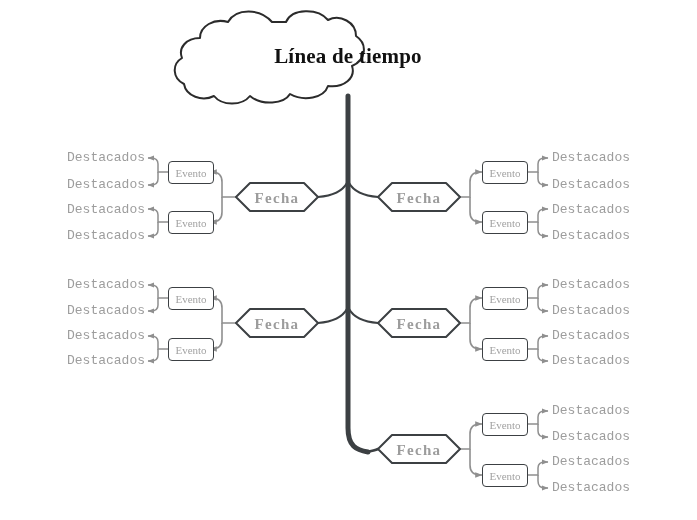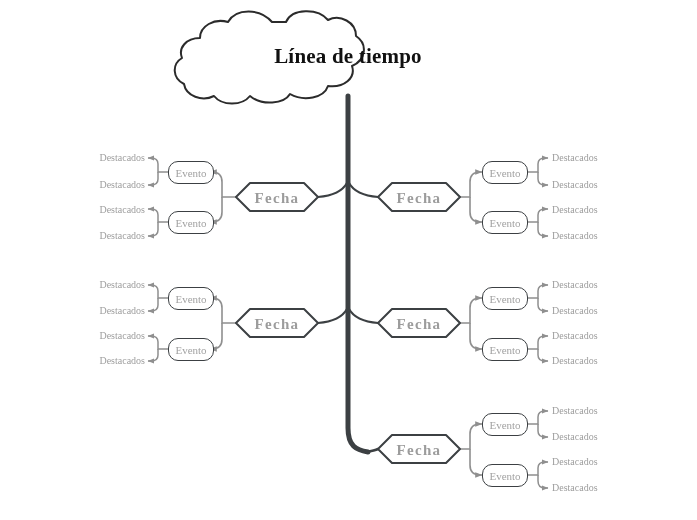--- a/index.html
+++ b/index.html
@@ -76,38 +76,39 @@
     letter-spacing: 1.3px;
     white-space: nowrap;
   }
 
   
   .evento {
     width: 46px;
     height: 23px;
     background: #ffffff;
     border: 1.6px solid #3c4043;
-    border-radius: 10px;
+    border-radius: 4px;
     display: flex;
     align-items: center;
     justify-content: center;
     font-size: 11px;
     color: #a2a2a2;
     white-space: nowrap;
     z-index: 3;
   }
 
   
   .destacado {
     position: absolute;
-    font-size: 10px;
+    font-size: 13px;
     color: #9d9d9d;
     white-space: nowrap;
     z-index: 2;
     line-height: 12px;
+    font-family: Liberation Mono, monospace;
   }
   .destacado.right { text-align: left; }
   .destacado.left  { text-align: right; }
 </style>
 </head>
 <body>
 
 <div id="canvas">
 
   <svg id="wires" viewBox="0 0 697 520" width="697" height="520">

